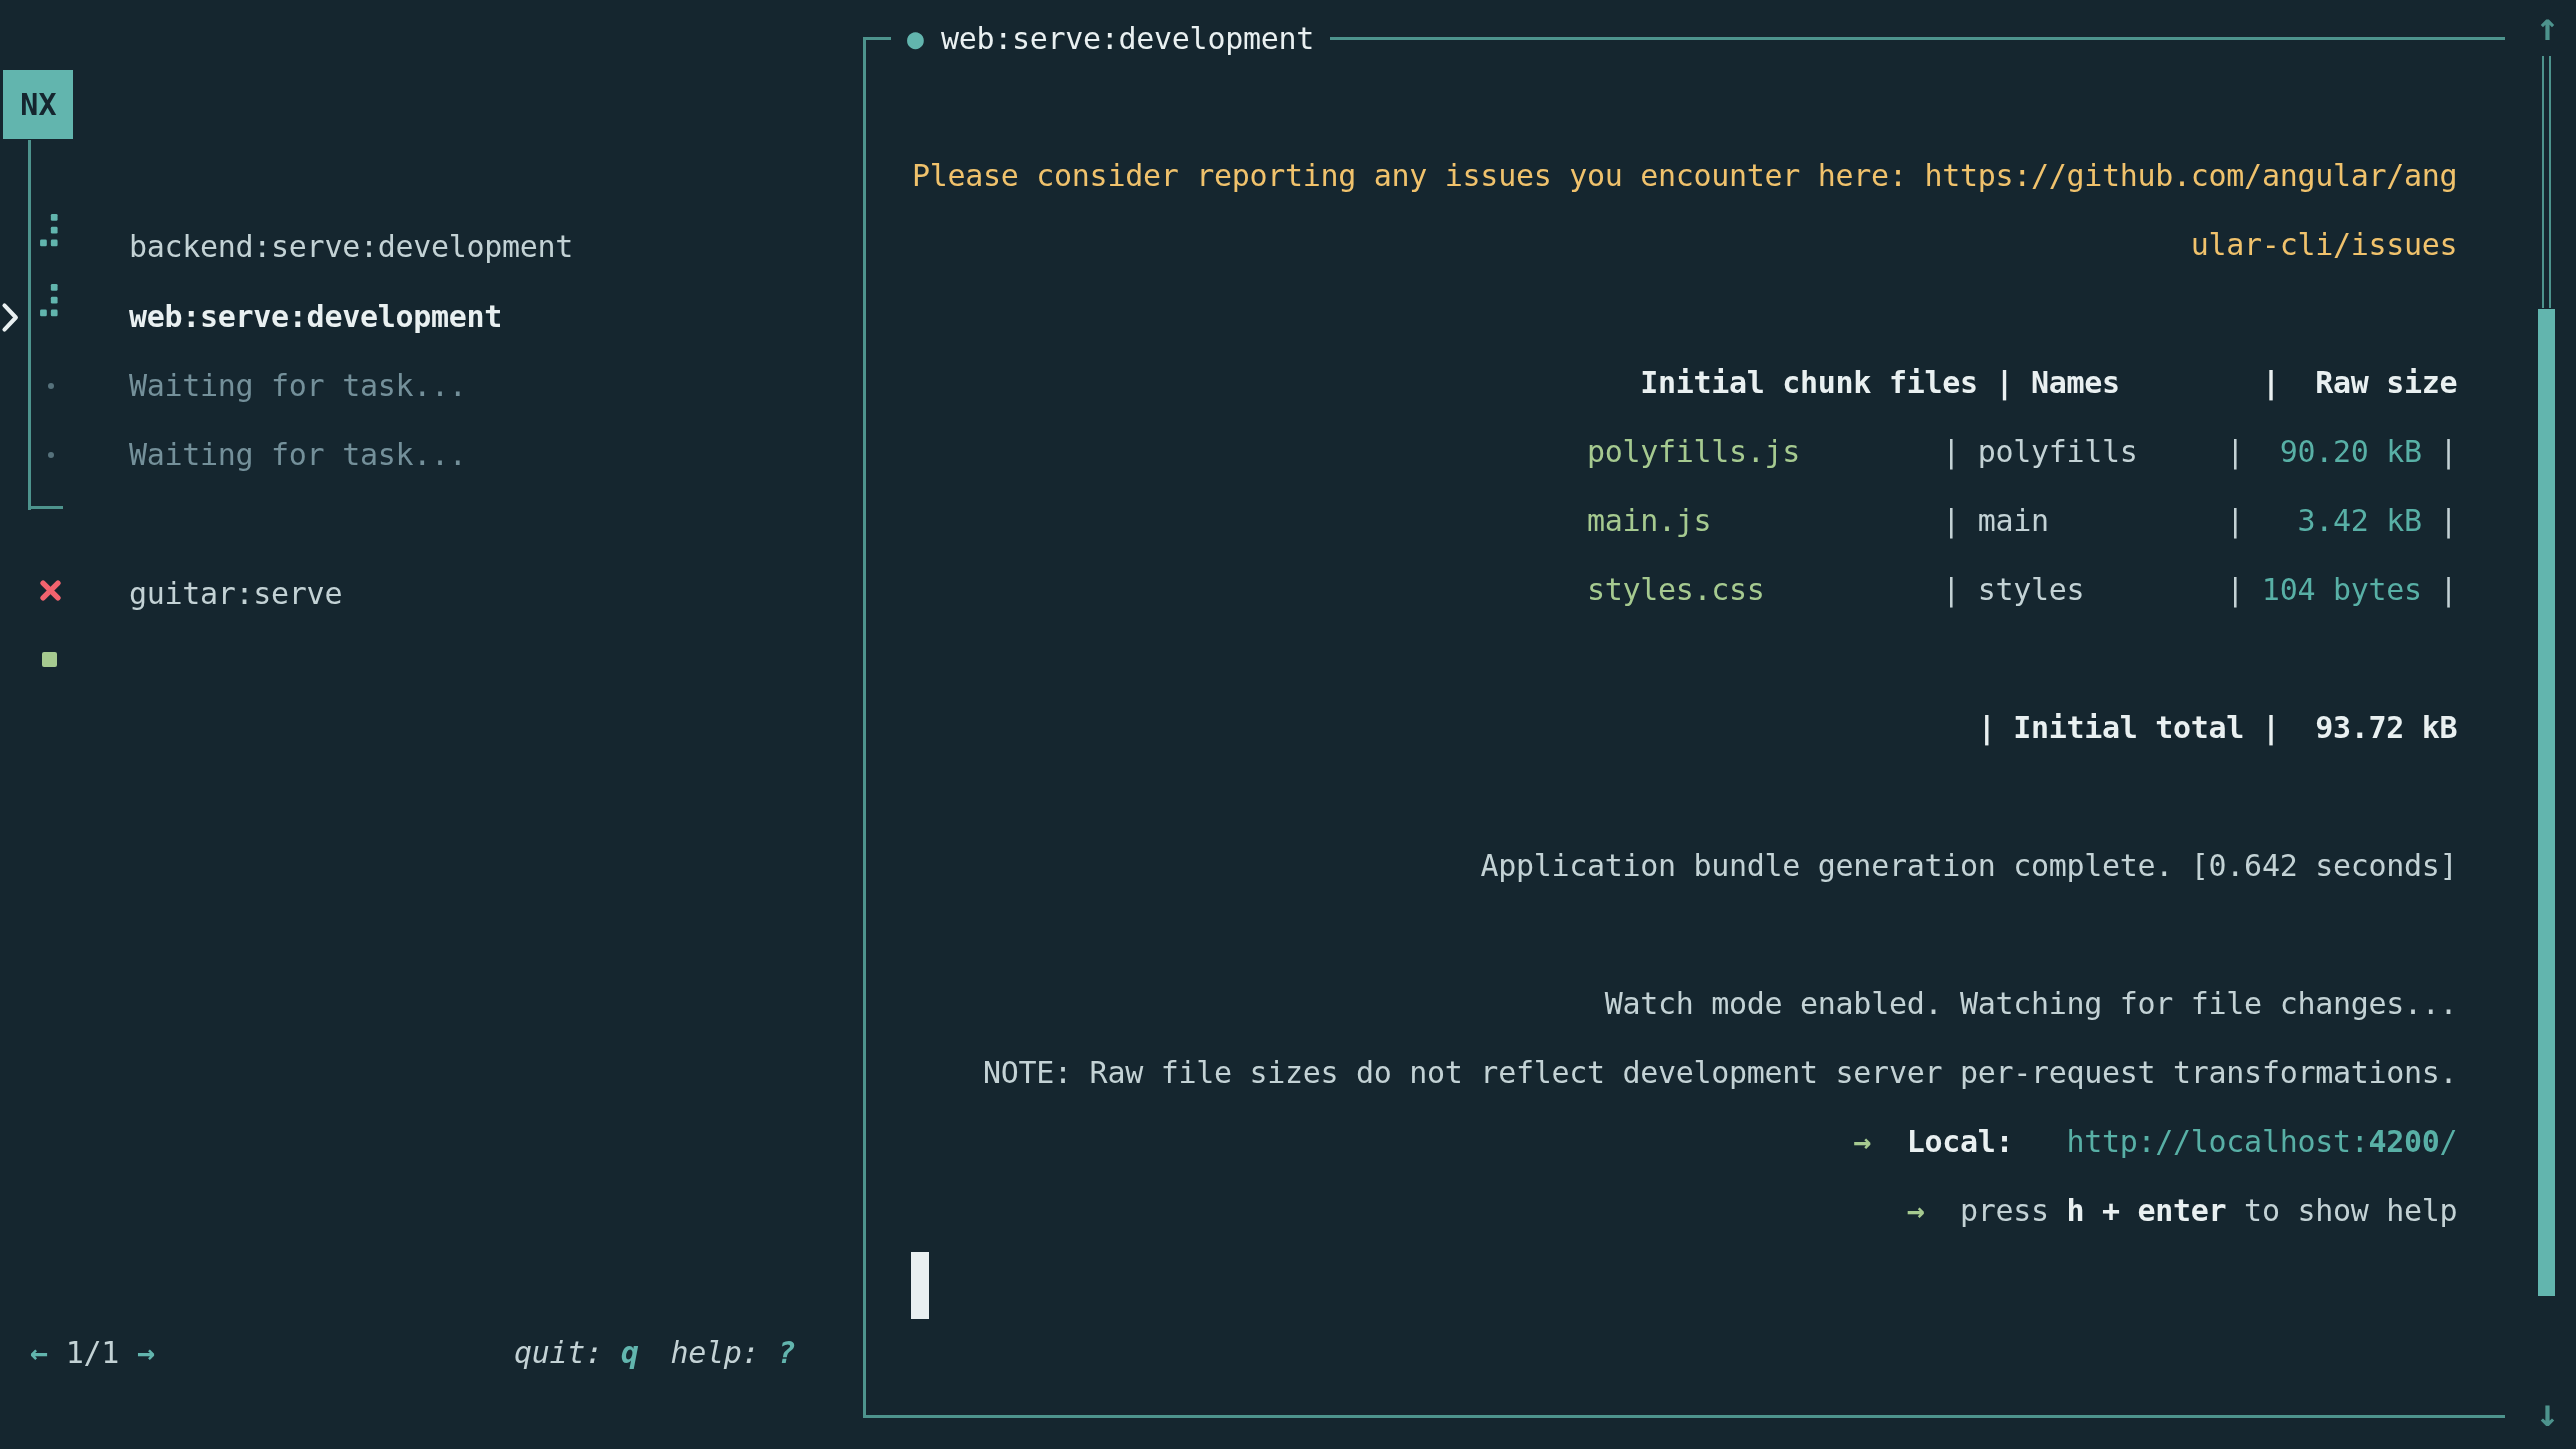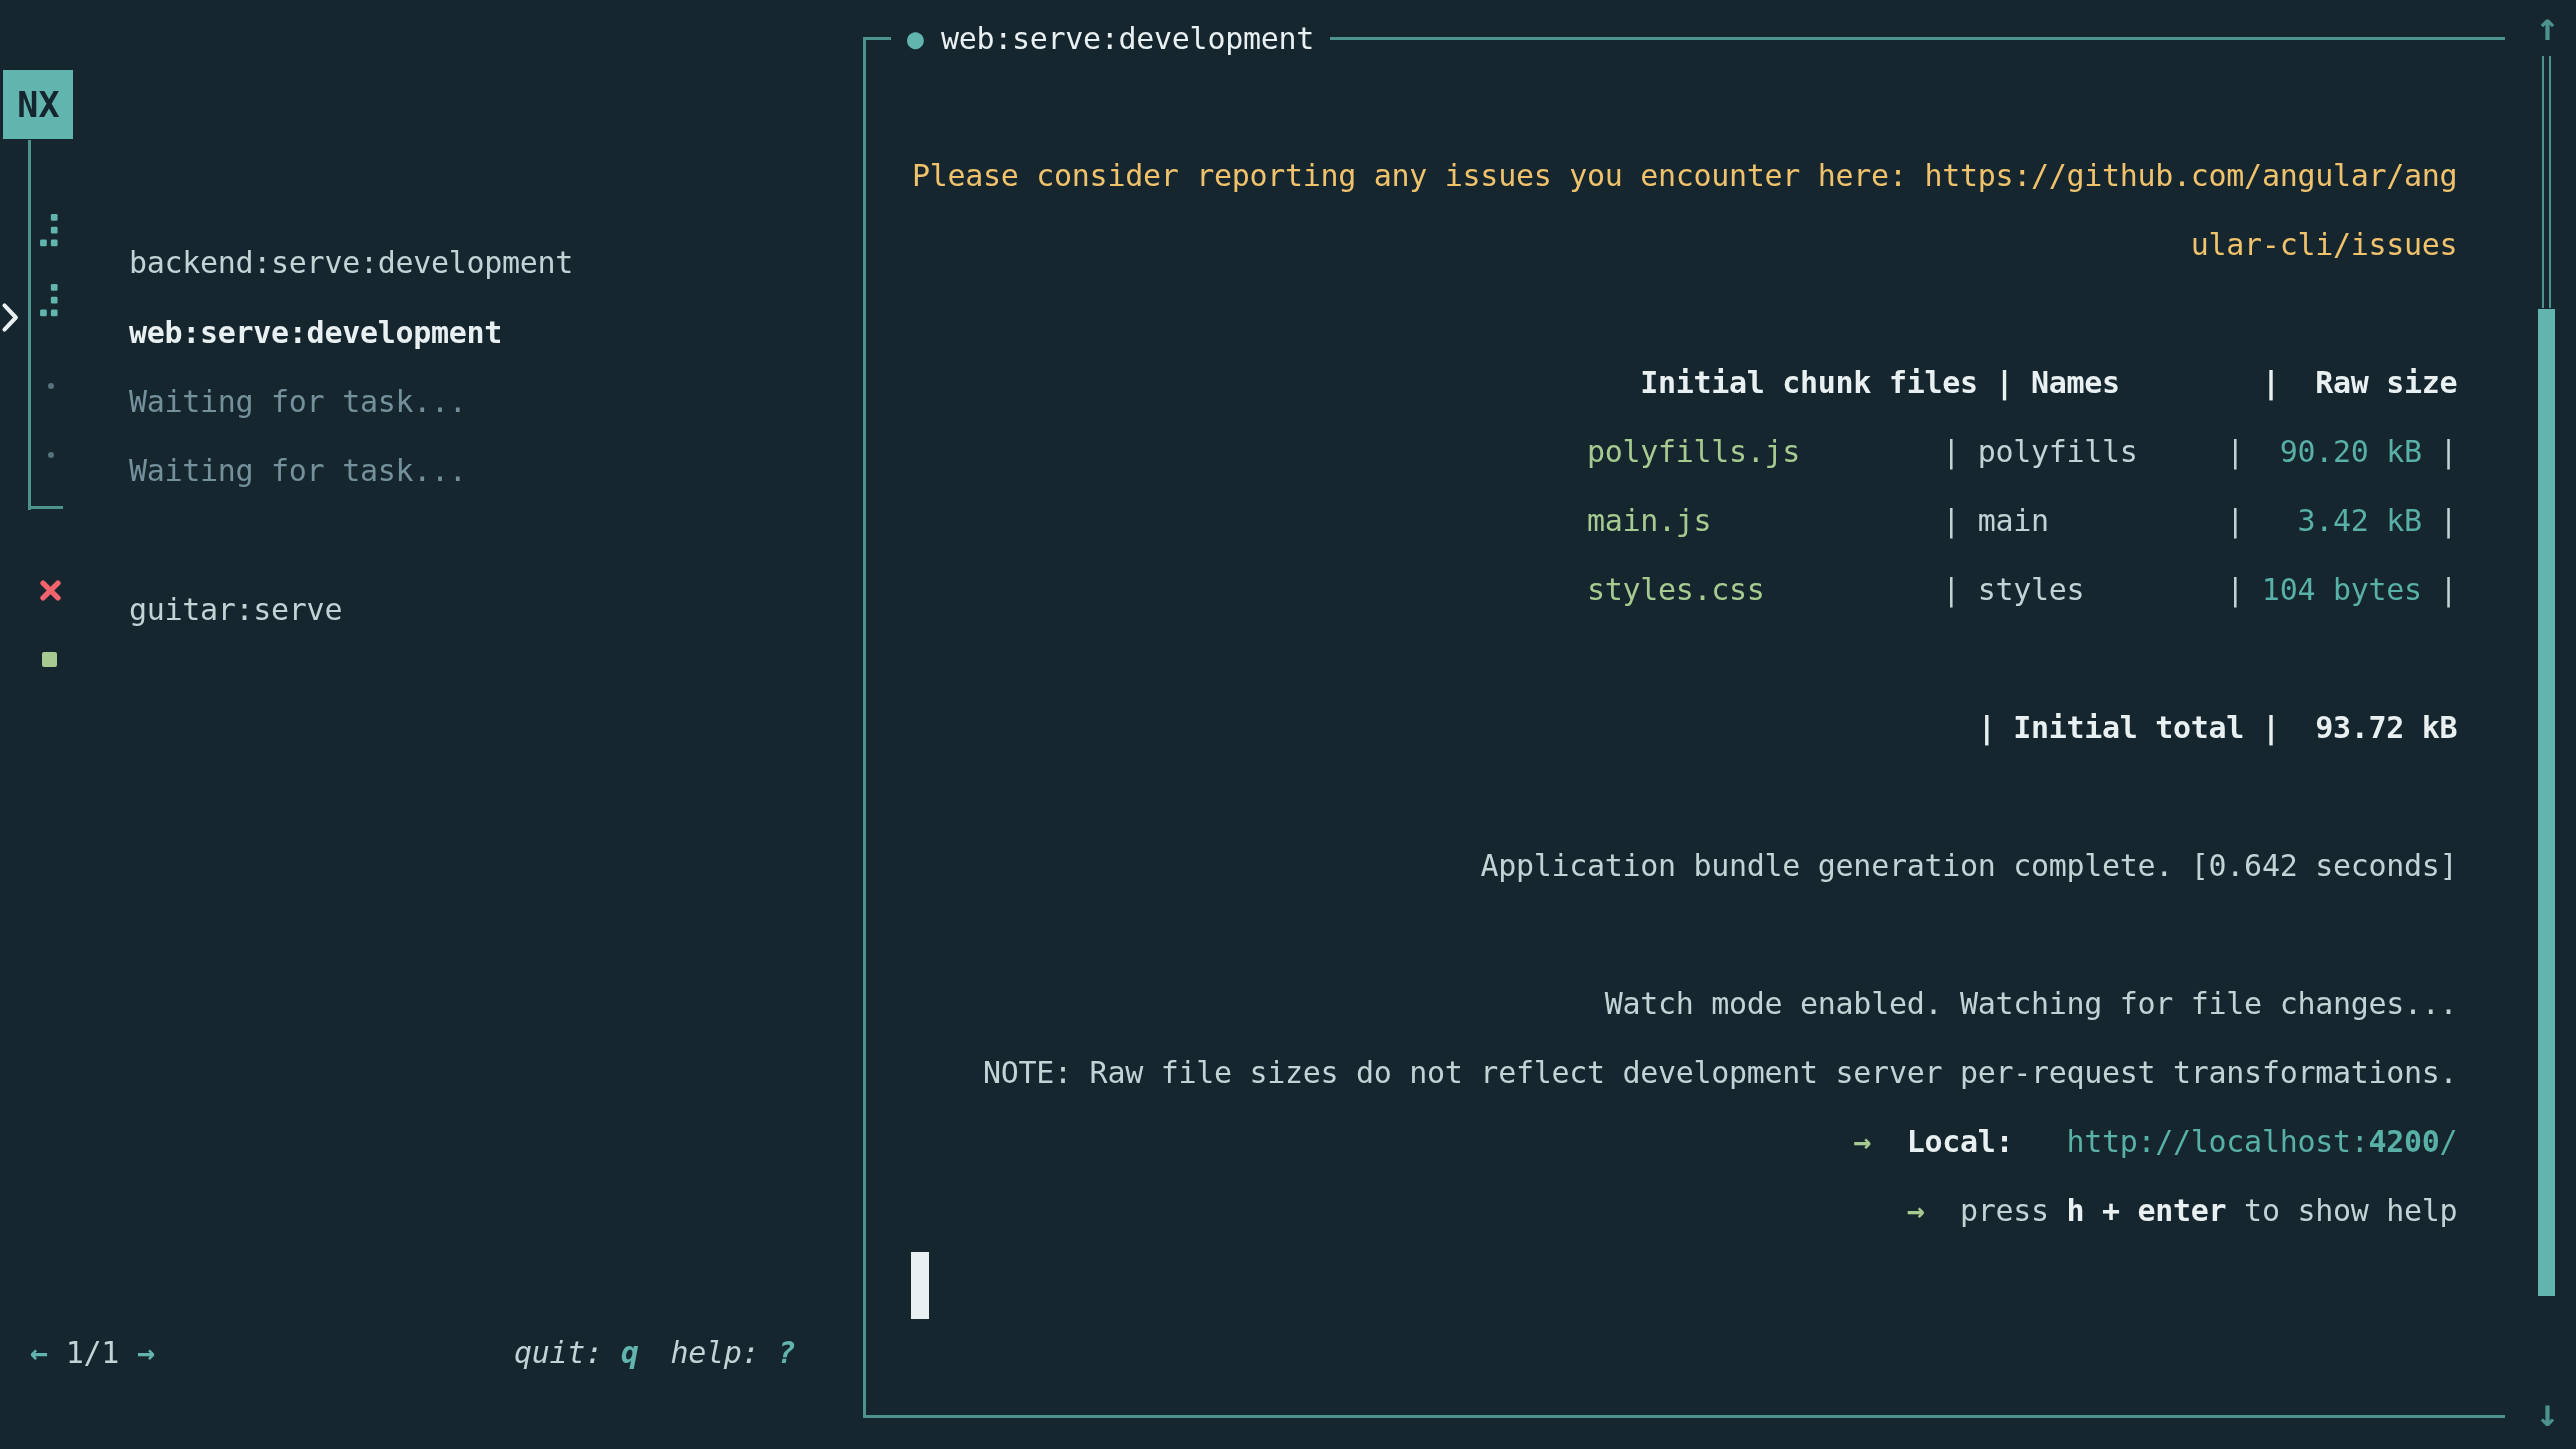--- a/index.html
+++ b/index.html
@@ -7,31 +7,31 @@
     position:relative; width:2576px; height:1449px;
     background:var(--bg); overflow:hidden;
     font-family:"DejaVu Sans Mono", monospace;
     font-size:30px; letter-spacing:-0.3px; color:var(--fg);
   }
   
   .badge{
     position:absolute; left:3.4px; top:70px; width:70px; height:69px;
     background:var(--teal); color:var(--bg);
     display:flex; align-items:center; justify-content:center;
-    font-weight:bold; font-size:35px; letter-spacing:0;
+    font-weight:bold; font-size:30px; letter-spacing:0;
   }
   .app-title{
     position:absolute; left:129px; top:73px; height:69px; line-height:69px;
     width:733px; overflow:hidden; white-space:pre;
     color:var(--white); font-weight:bold;
   }
   .tree-v{position:absolute; left:28px; top:140px; width:2.7px; height:370px; background:var(--border);}
   .tree-f{position:absolute; left:28px; top:506px; width:35px; height:2.7px; background:var(--border);}
   .trow{position:absolute; left:0; width:860px; height:69px;}
-  .trow .tlabel{position:absolute; left:129px; top:16px; height:69px; line-height:69px; white-space:pre; color:var(--fg);}
+  .trow .tlabel{position:absolute; left:129px; top:0; height:69px; line-height:69px; white-space:pre; color:var(--fg);}
   .trow.sel .tlabel{color:var(--white); font-weight:bold;}
   .trow.st-waiting .tlabel{color:var(--dim);}
   .ticon{position:absolute; left:39px; top:0; width:27px; height:69px; display:block;}
   .sel-arrow{position:absolute; left:1.3px; top:20px;}
   .wdot{position:absolute; left:9.4px; top:32px; width:6px; height:6px; border-radius:50%; background:var(--dim2); display:block;}
   .sq{position:absolute; left:2.7px; top:23px; width:15.4px; height:15.4px; border-radius:2px; background:var(--green); display:block;}
   .pagination{position:absolute; left:30px; top:1318px; height:69px; line-height:69px; display:flex; gap:18px; white-space:pre;}
   .shortcuts{position:absolute; left:514px; top:1318px; height:69px; line-height:69px; display:flex; gap:18px; white-space:pre;font-style:italic;}
   .key{color:var(--teal); font-weight:bold;}
   .muted{color:var(--fg);}

